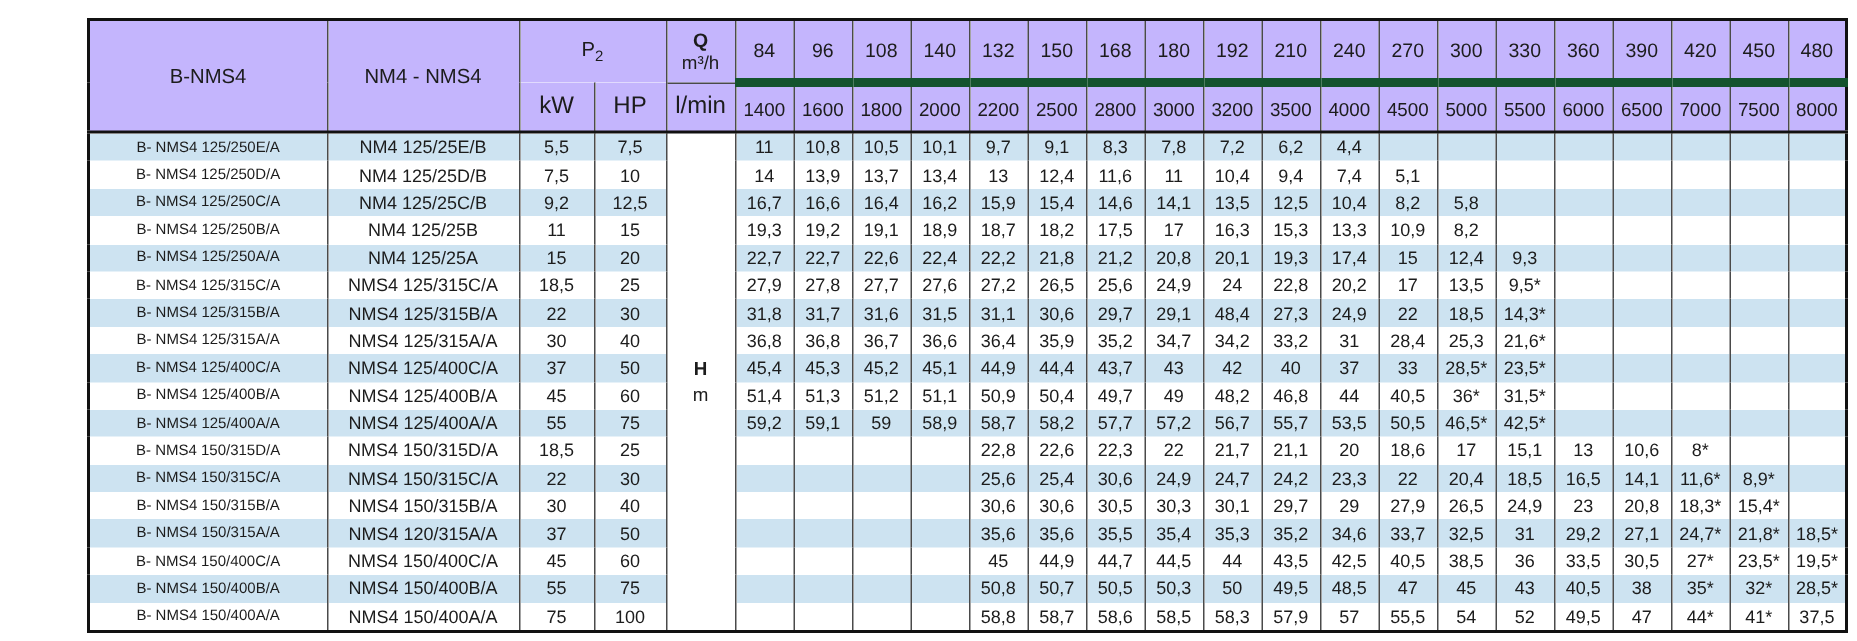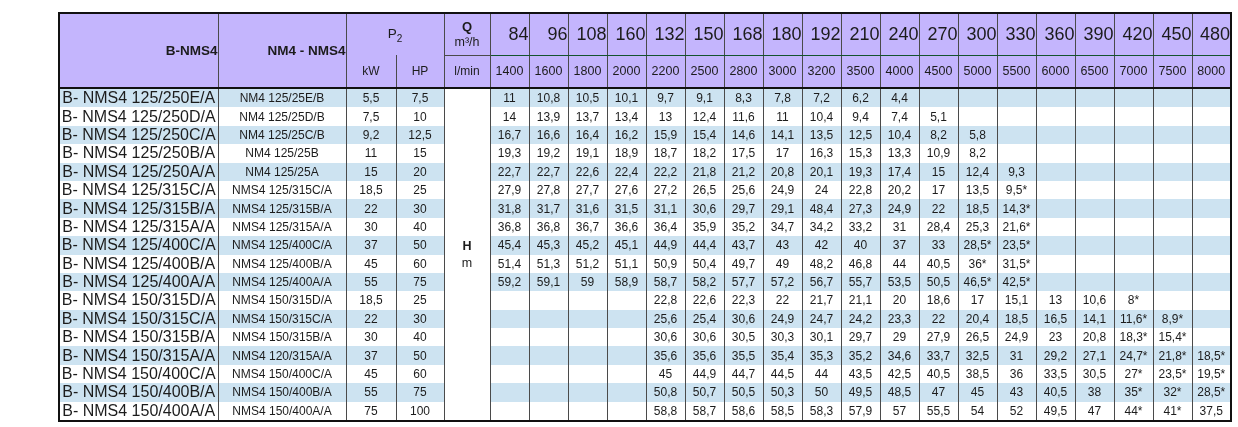--- a/index.html
+++ b/index.html
@@ -27,34 +27,34 @@
   col.c-kw{width:50px;}
   col.c-hp{width:48px;}
   col.c-lmin{width:46px;}
   col.c-flow{width:39px;}
 
   
   thead th{background:#c4b5fd;}
   .hdr-top{height:42px;font-size:13px;}
   .hdr-sub{height:33px;font-size:12.5px;}
   thead{border-bottom:2.5px solid #111111;}
-  th.model-hdr{font-weight:bold;font-size:13.5px;text-align:right;}
+  th.model-hdr{font-weight:normal;font-size:13.5px;}
   th.p2-hdr{border-bottom:none;font-size:13.5px;}
   th.p2-hdr sub{font-size:10px;}
   th.q-hdr{border-bottom:1px solid #4a4a4a;line-height:1.15;font-size:12.5px;}
   th.q-hdr .q-sym{font-weight:bold;font-size:13px;}
-  th.unit-hdr{border-top:none;font-size:12px;}
-  th.flow-hdr{border-bottom:1px solid #14532d;font-size:18px;text-align:right;}
+  th.unit-hdr{border-top:none;font-size:16px;}
+  th.flow-hdr{border-bottom:6px solid #14532d;font-size:13px;}
   th.lmin-val{font-size:12.5px;margin-top:28px;}
 
   
   tbody td{height:18.4px;font-size:12px;}
   tbody tr:nth-child(odd) td{background:#cde3f1;}
   tbody tr:nth-child(even) td{background:#ffffff;}
-  td.model-b{font-size:16px;}
+  td.model-b{font-size:10px;}
   td.model-n{font-size:12px;text-align:center;}
   td.hm-cell{
     background:#ffffff !important;
     font-size:12.5px;line-height:1.3;vertical-align:middle;
   }
   td.hm-cell .h-sym{font-weight:bold;}
 </style>
 </head>
 <body>
 
@@ -87,21 +87,21 @@
     </colgroup>
   <thead>
     <tr class="hdr-top">
       <th rowspan="2" class="model-hdr">B-NMS4</th>
       <th rowspan="2" class="model-hdr">NM4 - NMS4</th>
       <th colspan="2" class="p2-hdr"><span>P</span><sub>2</sub></th>
       <th class="q-hdr"><span class="q-sym">Q</span><br><span>m³/h</span></th>
     <th class="flow-hdr">84</th>
         <th class="flow-hdr">96</th>
         <th class="flow-hdr">108</th>
-        <th class="flow-hdr">160</th>
+        <th class="flow-hdr">140</th>
         <th class="flow-hdr">132</th>
         <th class="flow-hdr">150</th>
         <th class="flow-hdr">168</th>
         <th class="flow-hdr">180</th>
         <th class="flow-hdr">192</th>
         <th class="flow-hdr">210</th>
         <th class="flow-hdr">240</th>
         <th class="flow-hdr">270</th>
         <th class="flow-hdr">300</th>
         <th class="flow-hdr">330</th>

